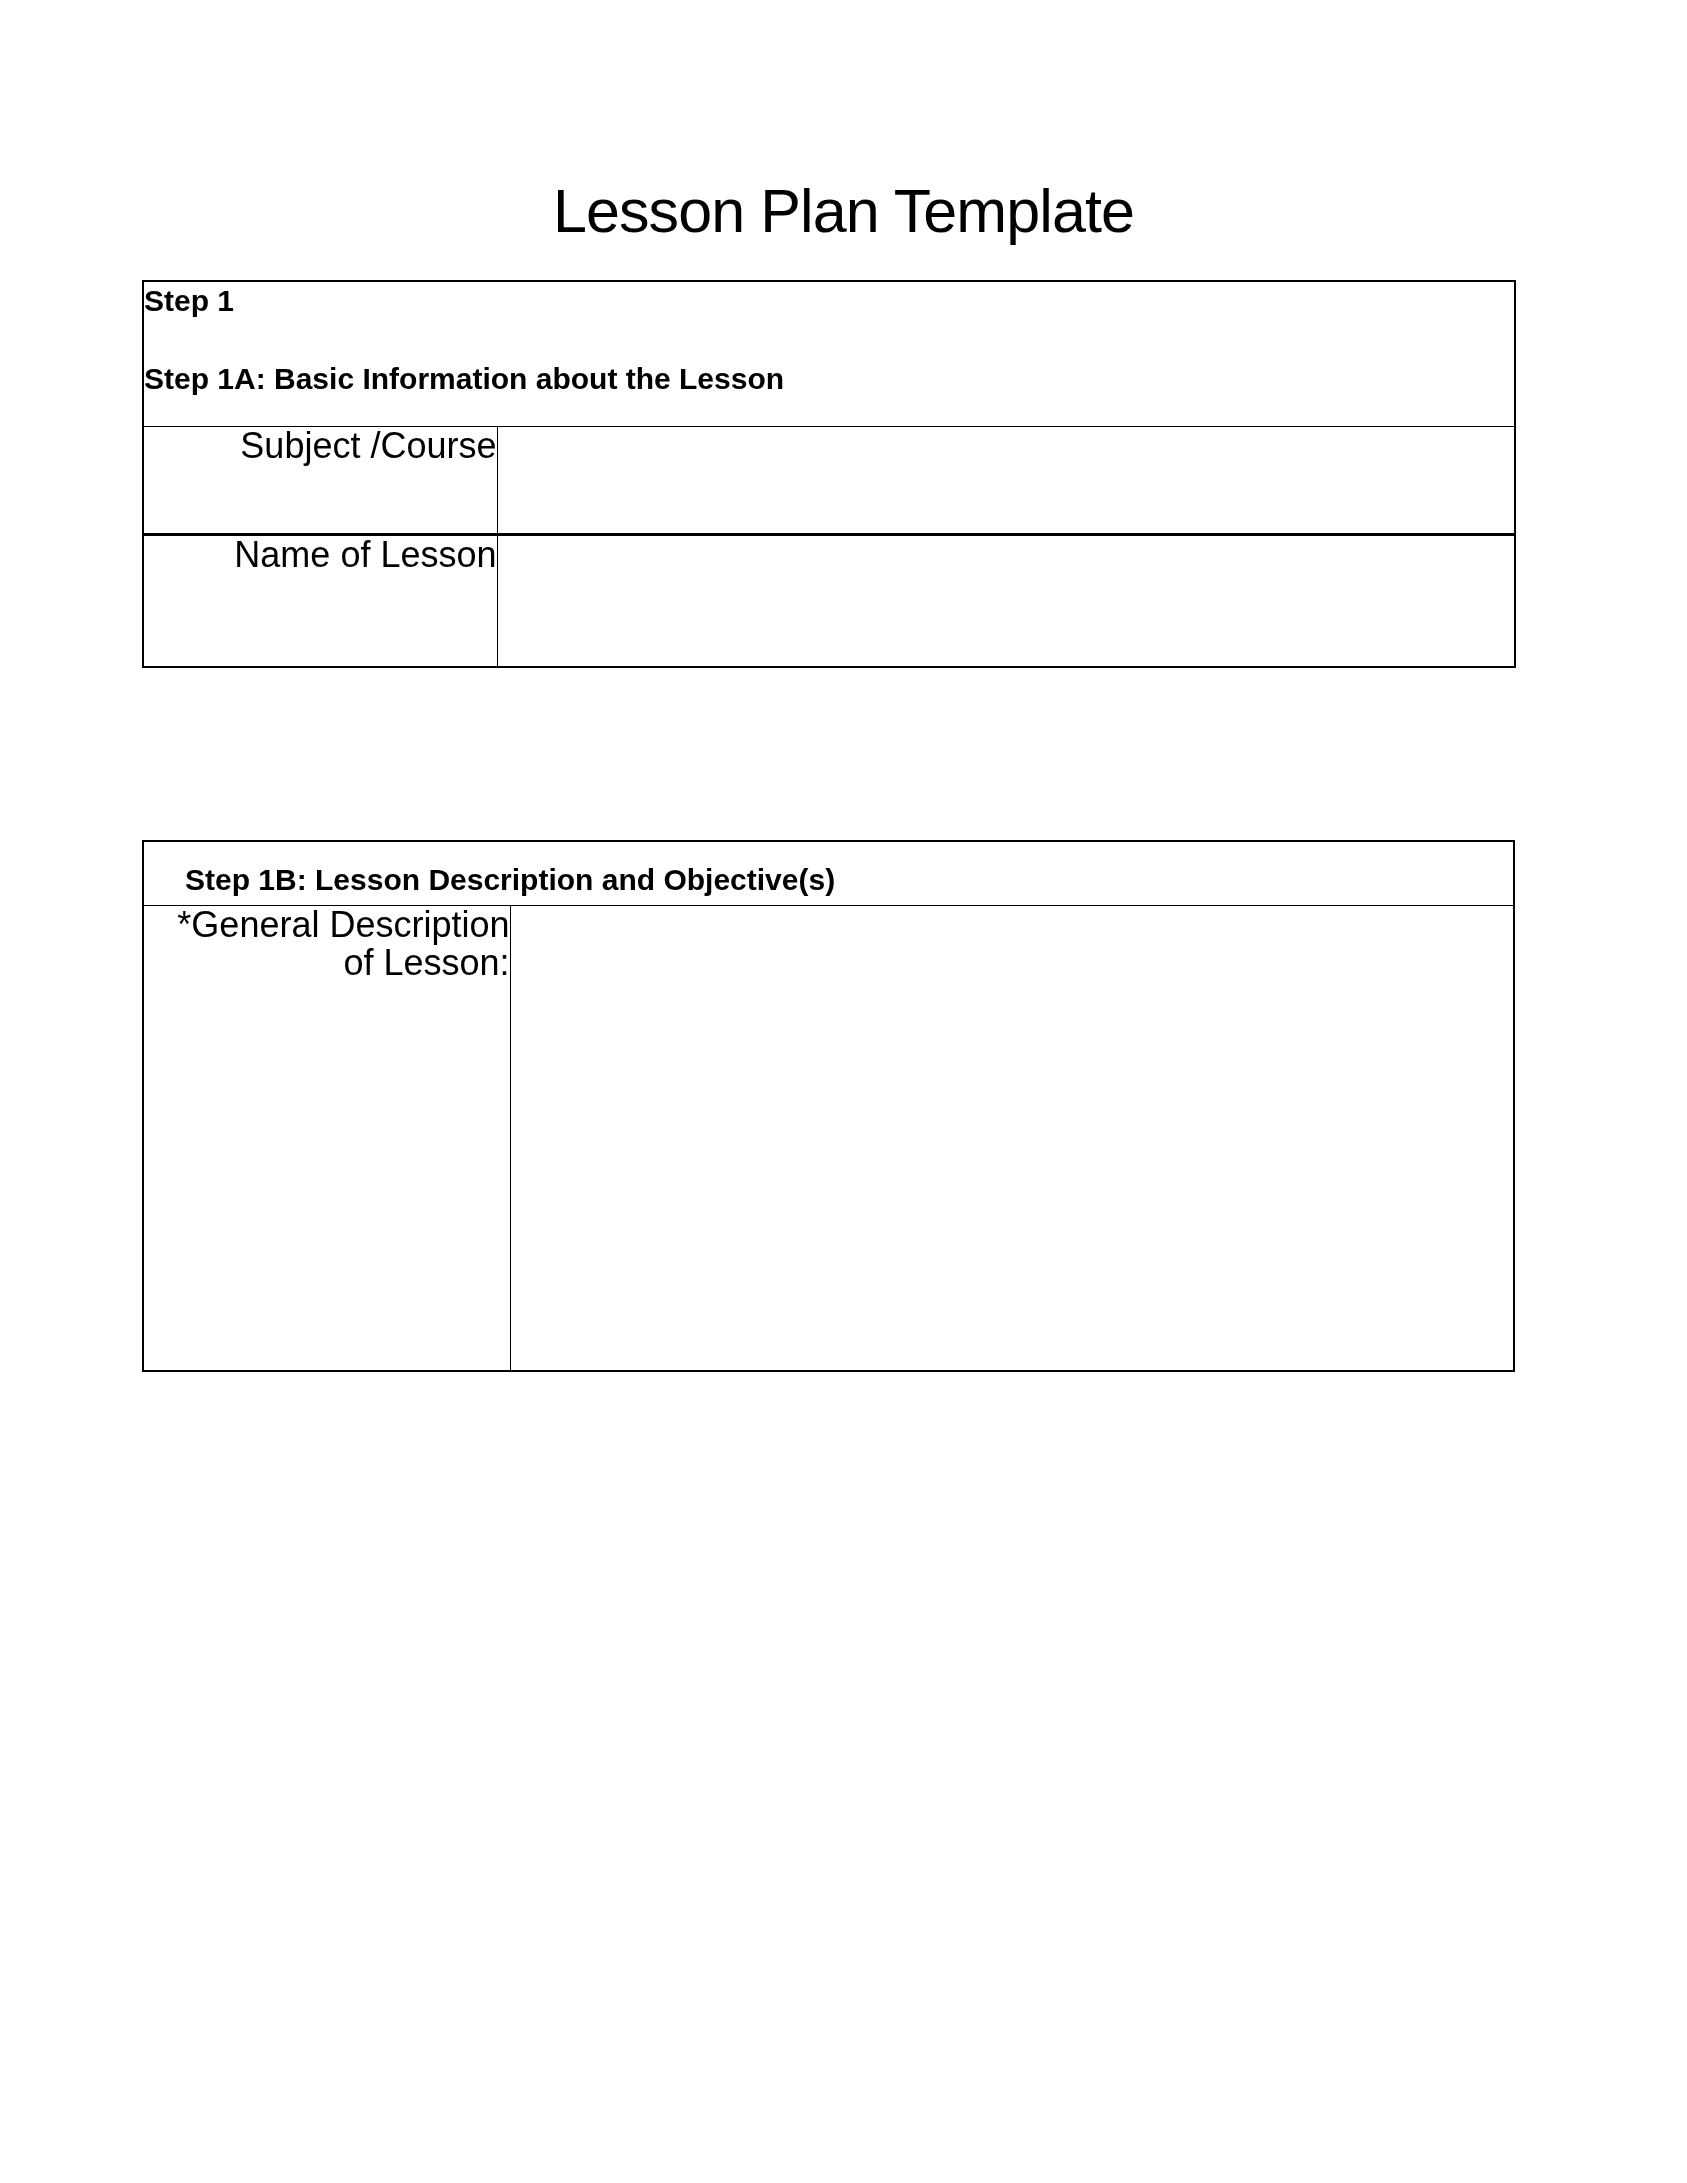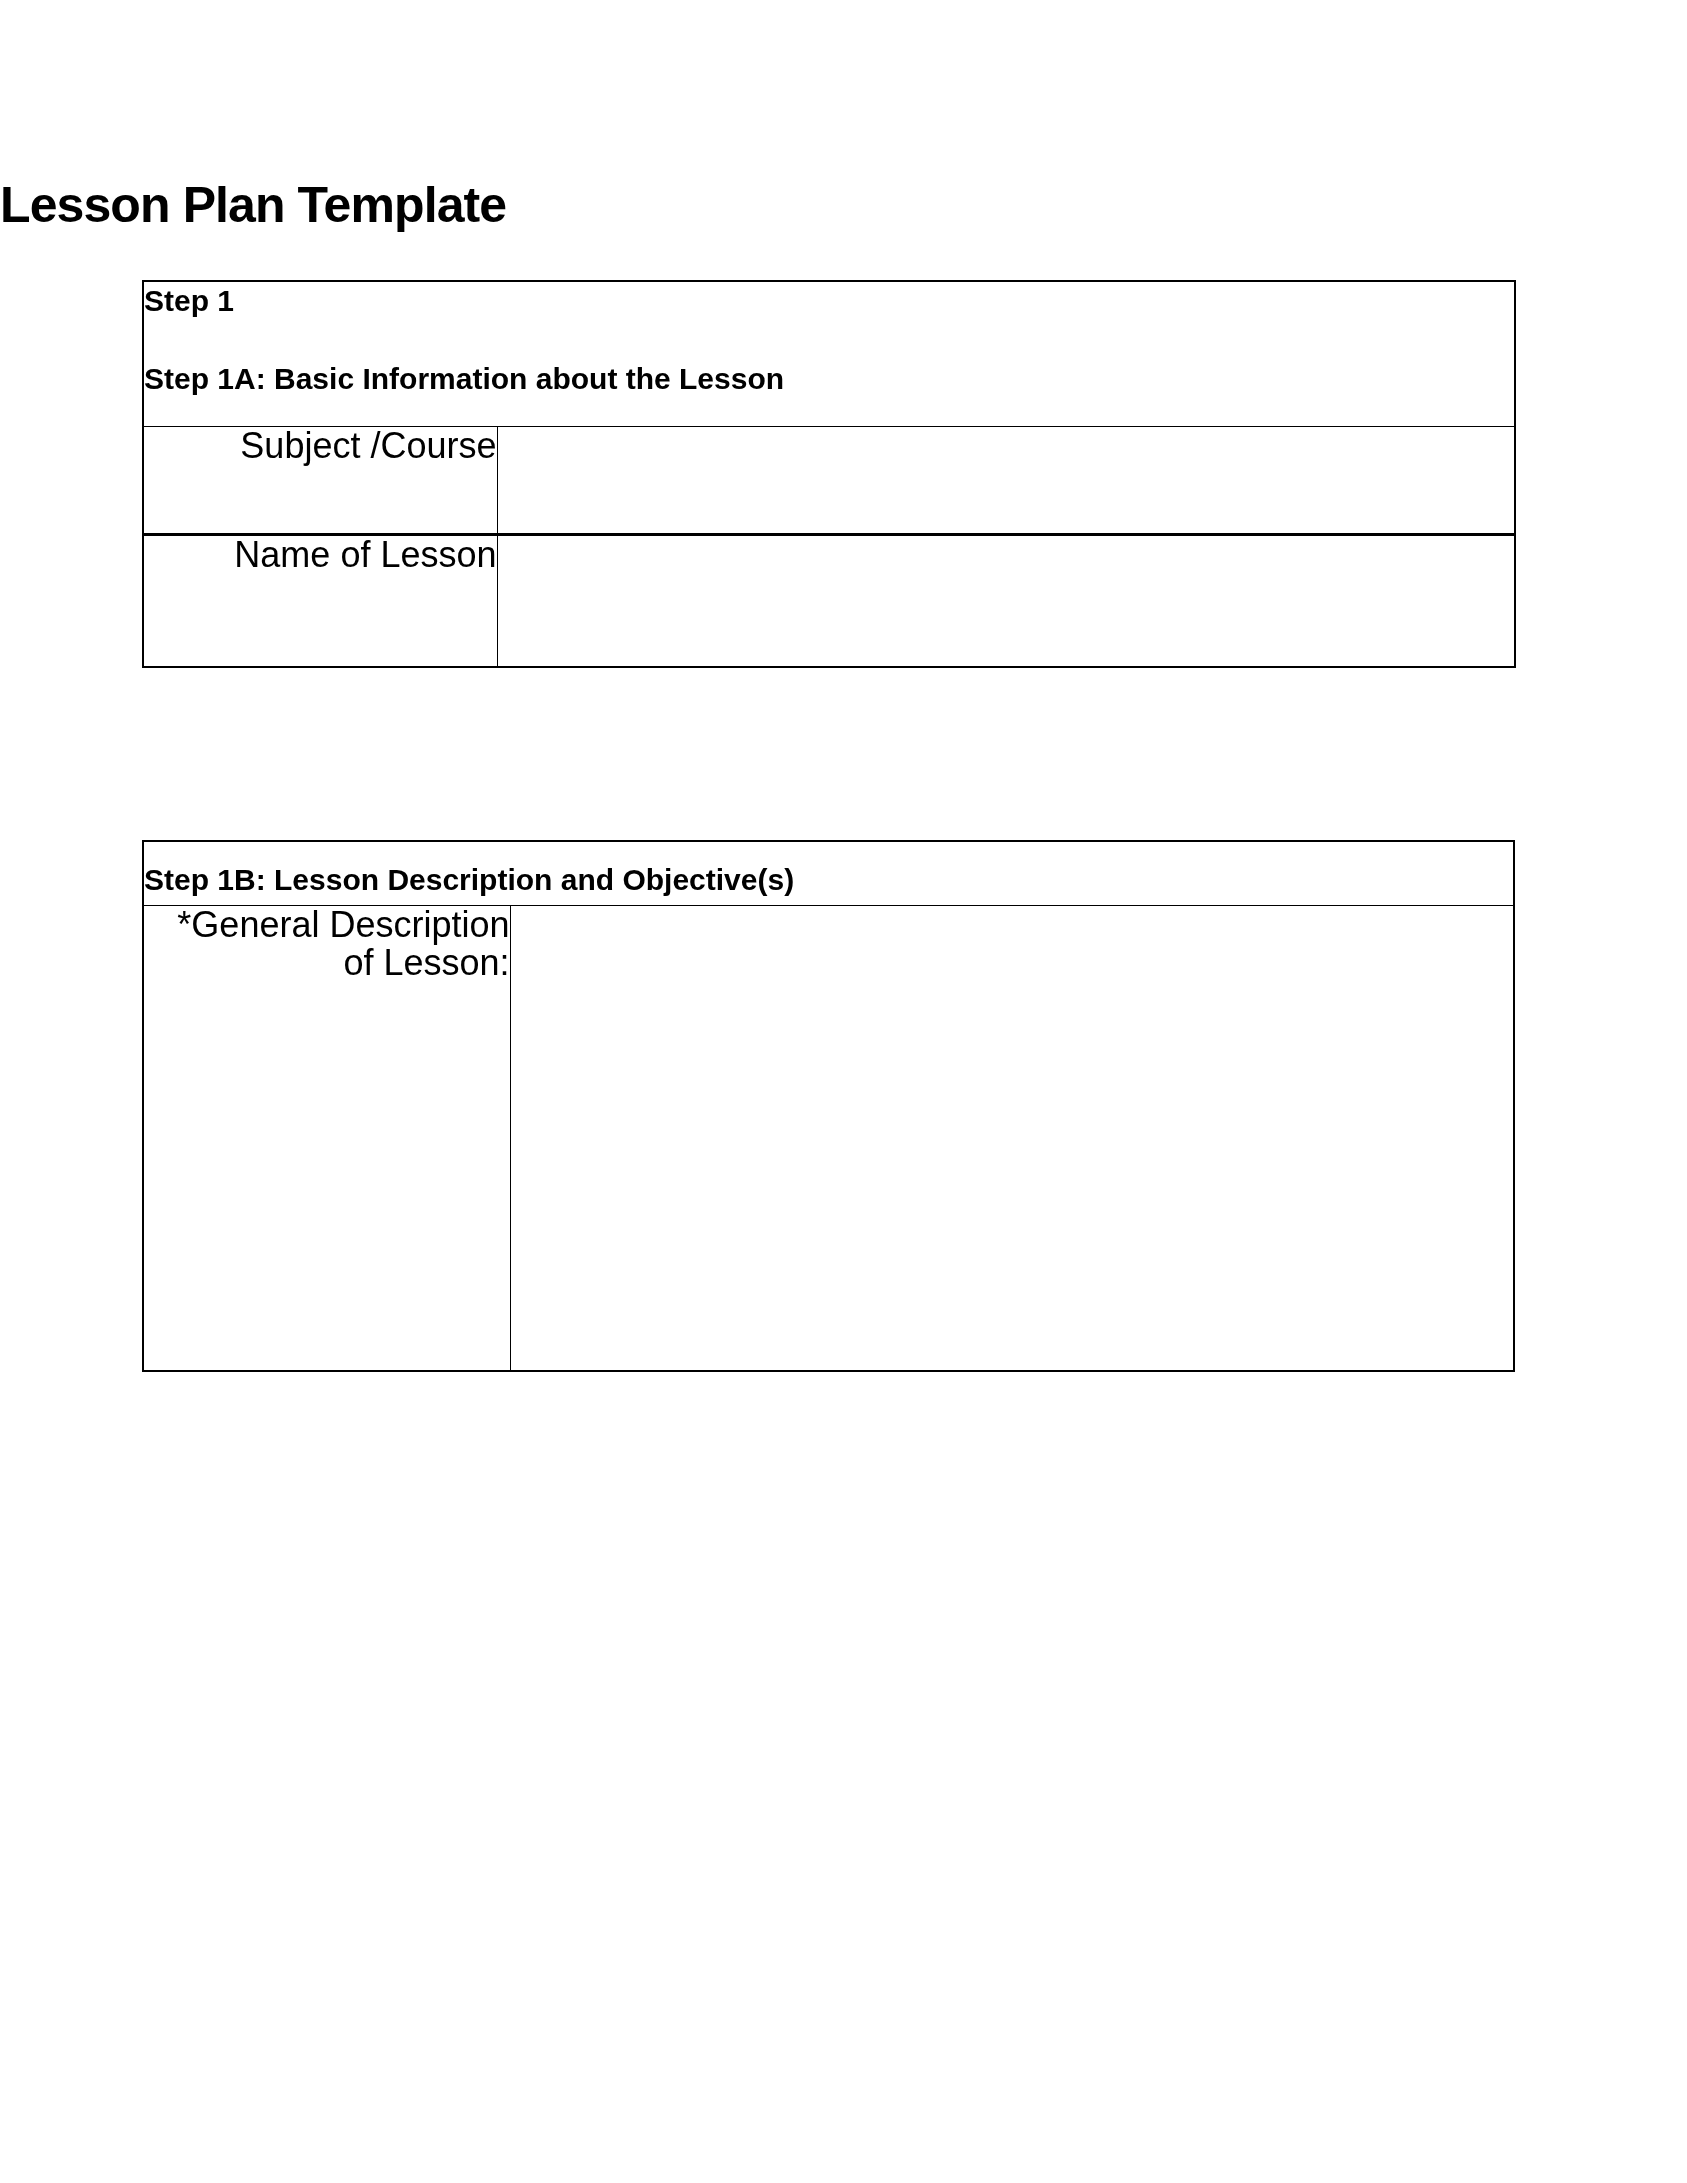--- a/index.html
+++ b/index.html
@@ -7,22 +7,23 @@
     width:1687px;height:2184px;
     font-family:"Liberation Sans", sans-serif;
     color:#000;
     position:relative;
   }
   .page{position:relative;width:1687px;height:2184px;background:#fff;overflow:hidden;}
 
   .doc-title{
     position:absolute;
     top:178px;left:0;width:1687px;
-    font-size:50px;
-    font-weight:700;
+    text-align:center;
+    font-size:61px;
+    font-weight:400;
     letter-spacing:-0.9px;
     line-height:1.1;
   }
 
   table.form{
     position:absolute;
     left:142px;
     width:1371px;
     border-collapse:collapse;
     table-layout:fixed;
@@ -40,21 +41,21 @@
 
   
   td.header-cell{
     font-weight:700;
     font-size:30px;
     line-height:38px;
     padding:15.7px 17.5px 17.5px 17.5px;
     border-bottom:3.5px solid #000;
   }
   #table-1 td.header-cell{height:144px;}
-  #table-2 td.header-cell{height:44px;padding-top:19px;}
+  #table-2 td.header-cell{height:44px;padding-top:19px;padding-left:41px;}
 
   .hdr-line2{margin-top:40px;}
 
   
   td.label-cell{
     text-align:right;
     font-size:36px;
     line-height:38px;
     padding:17.5px 12.2px 0 35px;
   }

